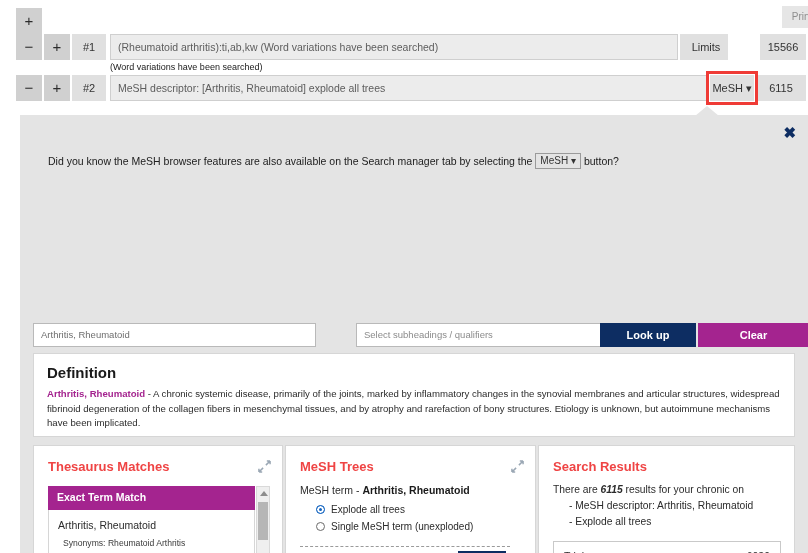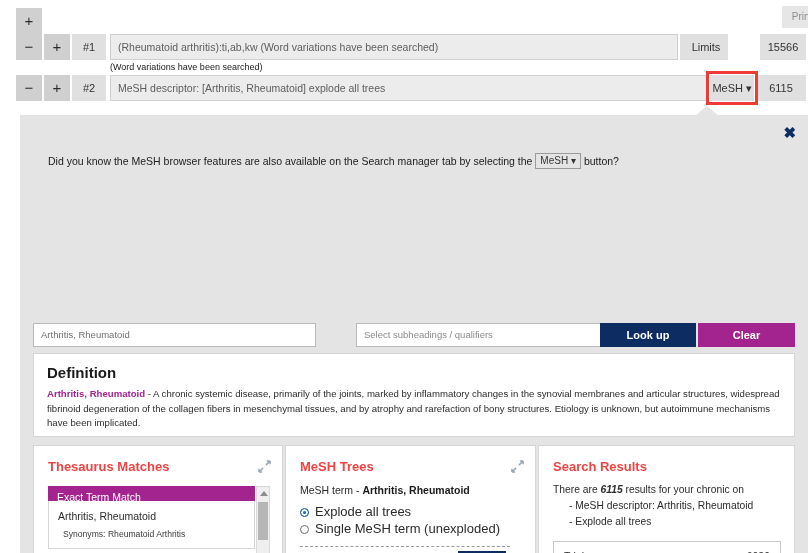--- a/index.html
+++ b/index.html
@@ -75,36 +75,36 @@
   .pcard { position:absolute; top: 330px; height: 223px; background:#fff; border:1px solid #d6d6d6; }
   .p1 { left: 13px; width: 250px; }
   .p2 { left: 265px; width: 251px; }
   .p3 { left: 518px; width: 257px; }
   .ptitle { position:absolute; left:14px; top:13px; font-size:13px; font-weight:bold; color:#ef4444; }
   .expico { position:absolute; right:11px; top:14px; width:13px; height:13px; cursor:pointer; }
 
   
   .thes-wrap { position:absolute; left:14px; top:40px; width:222px; height:175px; overflow:hidden; }
   .thes-list { position:absolute; left:0; top:0; width:207px; }
-  .thes-hdr { background:#a4248f; color:#fff; font-size:10.5px; font-weight:normal;
-              height:15px; line-height:22px; padding-left:9px; }
+  .thes-hdr { background:#a4248f; color:#fff; font-size:10.5px; font-weight:bold;
+              height:24px; line-height:22px; padding-left:9px; }
   .thes-body { border:1px solid #d6d6d6; border-top:none; padding: 9px 0 9px 9px; background:#fff; }
   .thes-term { font-size:10.5px; color:#2b2b2b; }
   .thes-syn { font-size:8.6px; color:#3a3a3a; margin-top:7px; padding-left:5px; }
   .sbar { position:absolute; right:0; top:0; width:14px; height:175px; background:#efefef;
           border:1px solid #d9d9d9; cursor:pointer; }
   .sarrow { position:absolute; left:3px; top:4px; width:0; height:0;
             border-left:4px solid transparent; border-right:4px solid transparent;
             border-bottom:5px solid #8d8d8d; }
   .sthumb { position:absolute; left:1px; width:10px; background:#b6b6b6; }
 
   
   .mesh-term { position:absolute; left:14px; top:38px; font-size:10.5px; color:#2b2b2b; }
   .mesh-term b { color:#1a1a1a; }
-  .radio-row { position:absolute; left:14px; font-size:13px; color:#2b2b2b; }
+  .radio-row { position:absolute; left:30px; font-size:10px; color:#2b2b2b; }
   .rad { display:inline-block; width:9px; height:9px; border:1px solid #6b6b6b;
          border-radius:50%; background:#fff; vertical-align:-1px; margin-right:6px; position:relative; }
   .rad.on { border-color:#1565c0; background:#1565c0; box-shadow: inset 0 0 0 2px #fff; }
   .dash { position:absolute; left:14px; top:100px; width:210px;
           border-top:1px dashed #9a9a9a; }
   .selbtn { position:absolute; left:172px; top:105px; width:48px; height:20px;
             background:#0d2d62; color:#fff; font-size:10px; font-weight:bold;
             line-height:20px; text-align:center; cursor:pointer; }
 
   
@@ -154,21 +154,21 @@
 
     <div class="intro intro1">
       <span>Did you know the MeSH browser features are also available on the Search manager tab by selecting the</span>
       <span class="inline-btn">MeSH ▾</span>
       <span>button?</span>
     </div>
 
     <div class="txtin" style="left:13px; width:283px; color:#6f6f6f;">Arthritis, Rheumatoid</div>
     <div class="txtin" style="left:300px; width:274px;margin-left:36px;">Select subheadings / qualifiers</div>
     <div class="actbtn" style="left:580px; width:96px; background:#0d2d62;">Look up</div>
-    <div class="actbtn" style="left:678px; width:97px; background:#a4248f;">Clear</div>
+    <div class="actbtn" style="left:678px; width:111px; background:#a4248f;">Clear</div>
 
     <div class="defcard">
       <div class="def-h">Definition</div>
       <div class="def-b">
         <span class="term-pink">Arthritis, Rheumatoid</span><span> - A chronic systemic disease, primarily of the joints, marked by inflammatory changes in the synovial membranes and articular structures, widespread fibrinoid degeneration of the collagen fibers in mesenchymal tissues, and by atrophy and rarefaction of bony structures. Etiology is unknown, but autoimmune mechanisms have been implicated.</span>
       </div>
     </div>
 
     <div class="pcard p1">
       <div class="ptitle">Thesaurus Matches</div>

